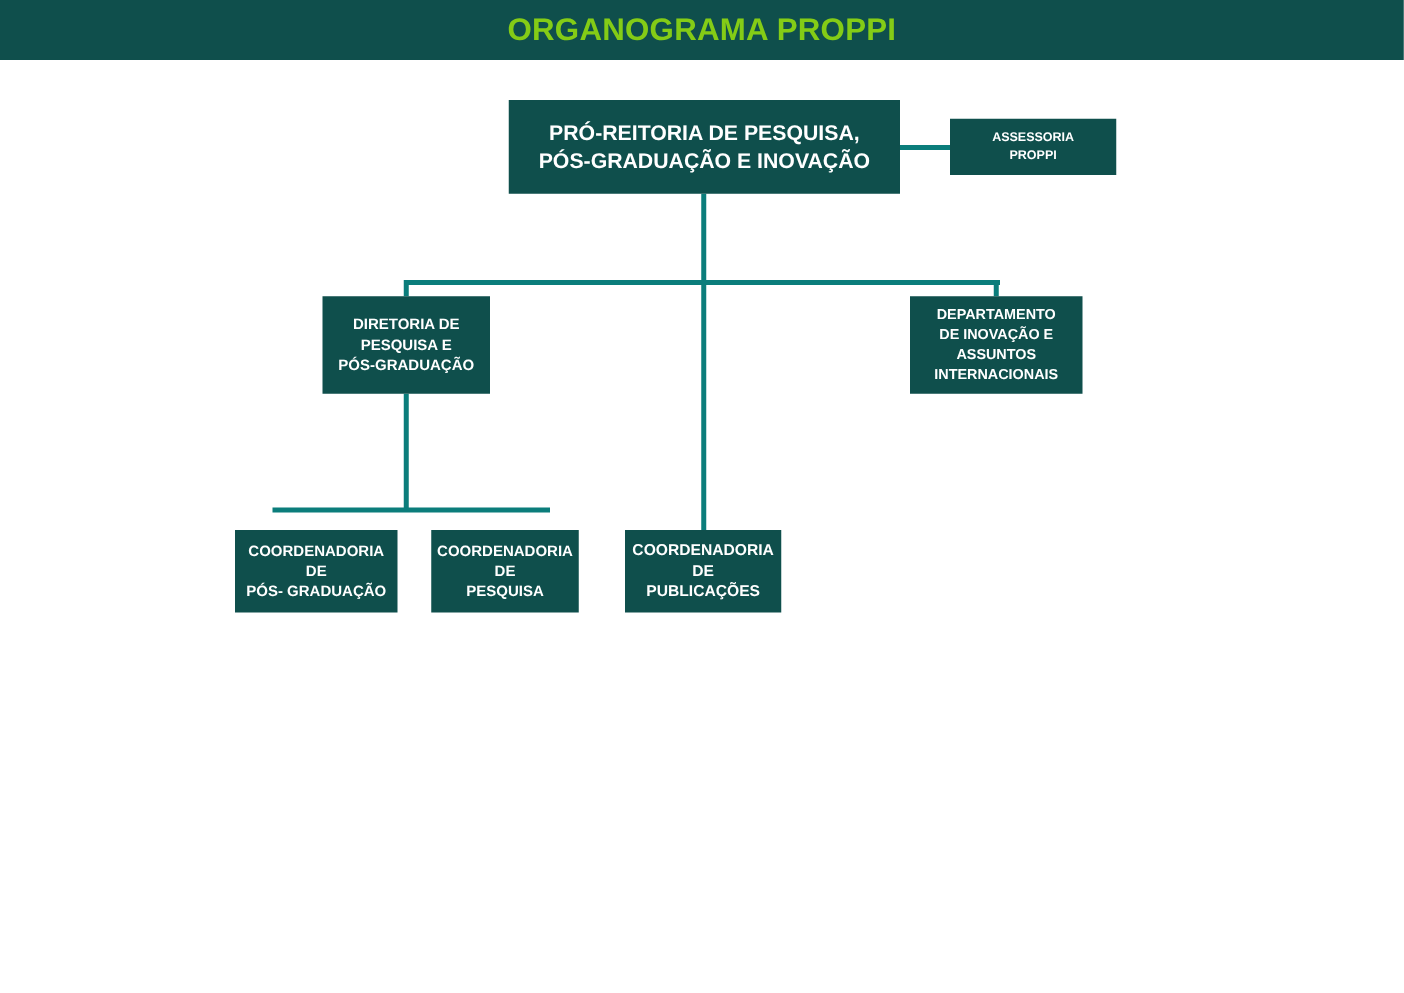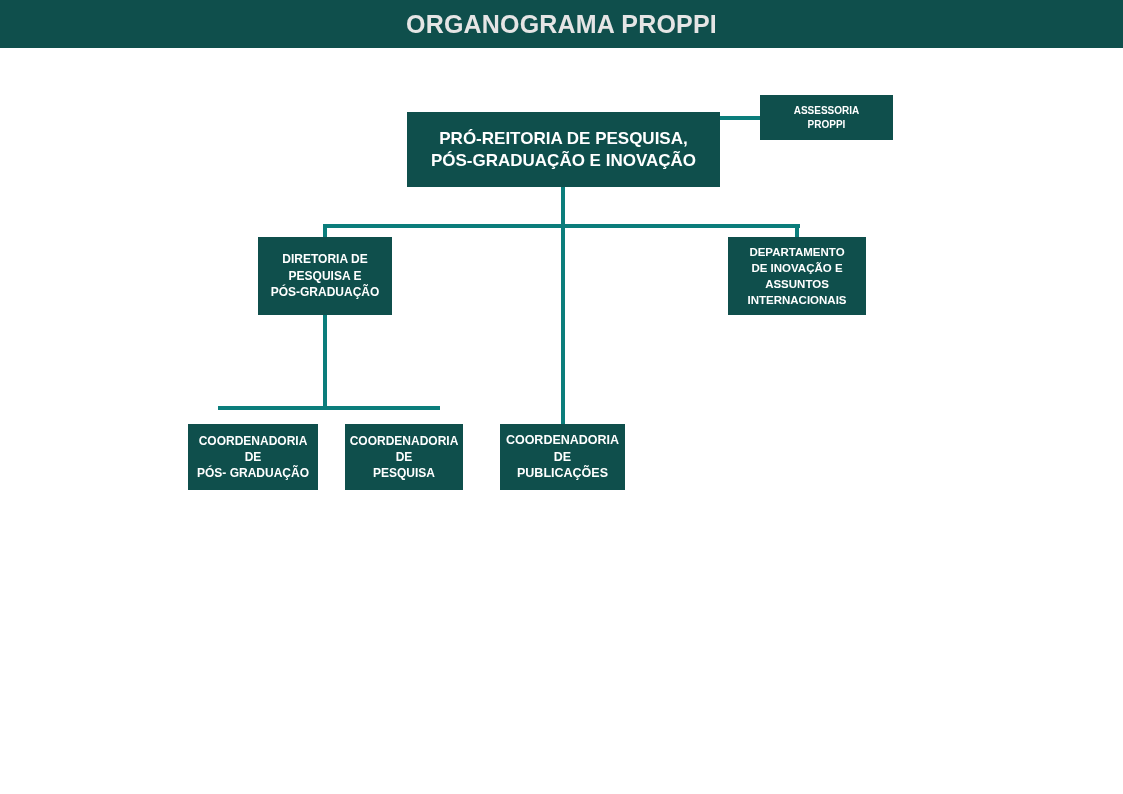--- a/index.html
+++ b/index.html
@@ -21,21 +21,21 @@
     left: 0;
     top: 0;
     width: 1123px;
     height: 48px;
     background: #0f4f4c;
     display: flex;
     align-items: center;
     justify-content: center;
   }
   #title-bar .title-text {
-    color: #e5e5e5;
+    color: #84cc16;
     font-size: 25px;
     font-weight: bold;
     letter-spacing: 0.2px;
     line-height: 1;
     white-space: nowrap;
   }
 
   
   #chart {
     position: absolute;
@@ -64,21 +64,20 @@
     white-space: pre-line;
   }
 
   #node-root {
     left: 407px;
     top: 80px;
     width: 313px;
     height: 75px;
     font-size: 17px;
     line-height: 1.25;
-    margin-top: 32px;
   }
   #node-assessoria {
     left: 760px;
     top: 95px;
     width: 133px;
     height: 45px;
     font-size: 10px;
     line-height: 1.35;
   }
   #node-diretoria {

